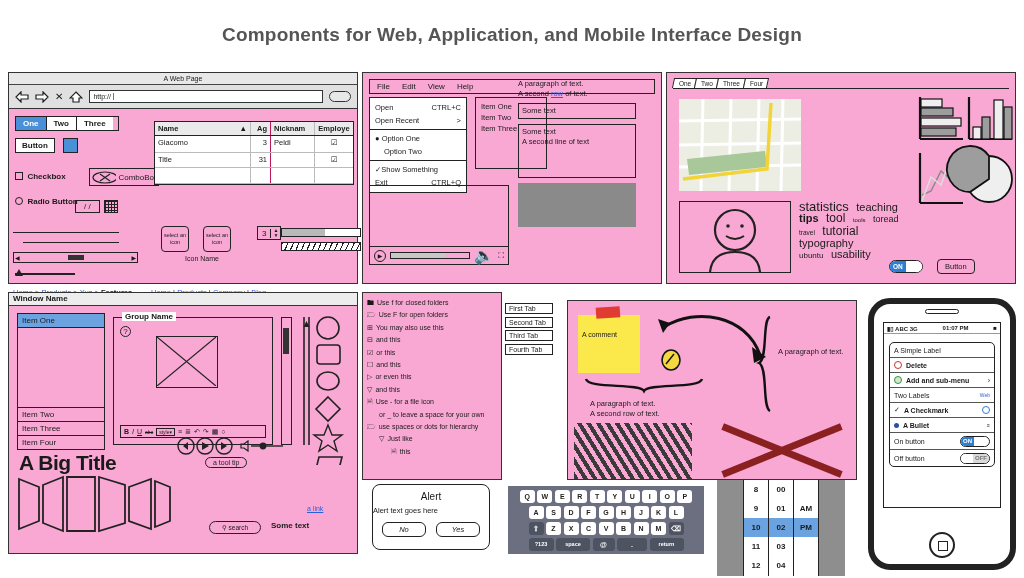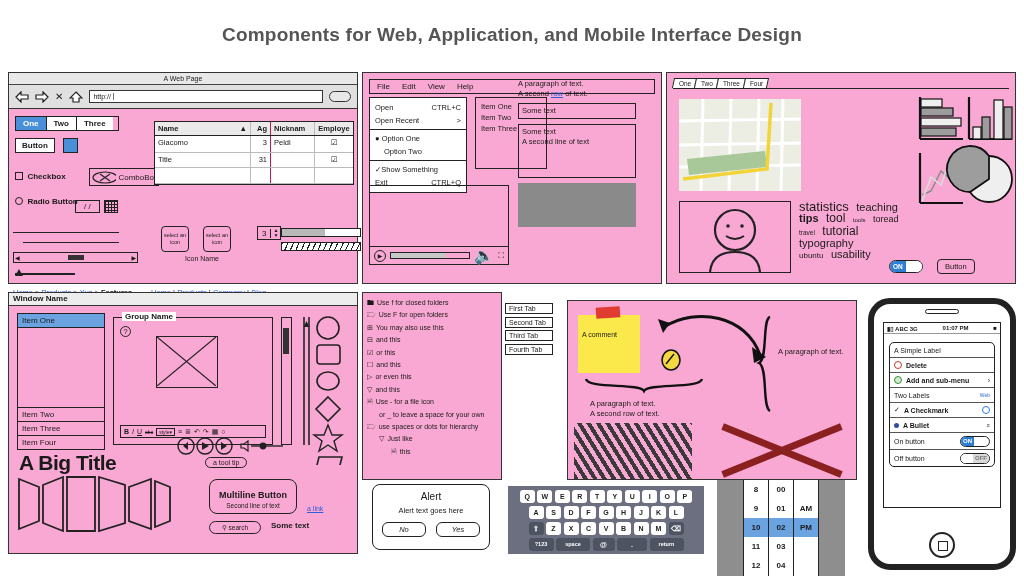--- a/index.html
+++ b/index.html
@@ -151,21 +151,21 @@
   .annot-p2 { position:absolute; left:210px; top:46px; font-size:7.5px; width:80px;}
   .scribble { position:absolute; left:6px; top:122px; width:118px; height:56px;
      background:repeating-linear-gradient(58deg,#3a3a3a 0 4px,transparent 4px 8px);}
   .redx { position:absolute; left:150px; top:120px; width:125px; height:56px;}
   .redx i{position:absolute;left:0;top:26px;width:128px;height:7px;background:#8b2020;}
   .redx i:first-child{transform:rotate(22deg);} .redx i:last-child{transform:rotate(-22deg);}
 
   
   #alert { left:372px; top:484px; width:118px; height:66px; border:1.5px solid #222; border-radius:8px;}
   #alert .t{text-align:center;font-size:10px;margin-top:6px;}
-  #alert .s{text-align:center;font-size:7.5px;margin-top:4px;}
+  #alert .s{text-align:left;font-size:7.5px;margin-top:4px;}
   #alert .b{display:flex;gap:10px;justify-content:center;margin-top:7px;font-style:italic;}
   #alert .b div{border:1.5px solid #222;border-radius:6px;width:44px;text-align:center;font-size:7.5px;padding:2px 0;}
 
   
   #kbd { left:508px; top:486px; width:196px; height:68px; background:#6b6f80; border:none; padding:4px 3px;}
   .krow{display:flex;justify-content:center;gap:2.5px;margin-bottom:3px;}
   .key{background:#fff;border-radius:3px;width:15px;height:13px;font-size:7px;text-align:center;line-height:13px;font-weight:bold;color:#222;}
   .key.dark{background:#4e5362;color:#fff;}
   .key.sp{width:34px;} .key.ret{width:34px;} .key.n123{width:25px;} .key.at{width:22px;} .key.dot{width:30px;}
 
@@ -582,24 +582,20 @@
       <circle cx="47" cy="9" r="8" fill="none" stroke="#222" stroke-width="1.4"></circle>
         <path d="M44,5 L50,9 L44,13 Z" fill="#222"></path>
     </svg>
     <svg width="46" height="14">
       <path d="M2,5 h3 l4,-3 v10 l-4,-3 h-3 z" fill="none" stroke="#222" stroke-width="1.2"></path>
       <line x1="12" y1="7" x2="44" y2="7" stroke="#222" stroke-width="1.4"></line>
       <circle cx="24" cy="7" r="3.4" fill="#222"></circle>
     </svg>
   </div>
 
-  <div class="mbutton">
-    <b>Multiline Button</b>
-    <i>Second line of text</i>
-  </div>
   <a class="alink" style="position:absolute;left:298px;top:212px;">a link</a>
   <div class="searchbox">
     <span>⚲</span> <span>search</span>
   </div>
   <div class="sometext2">Some text</div>
 </div>
 
 <div class="panel" id="treepanel">
   <div class="tree">
     <div class="row">

